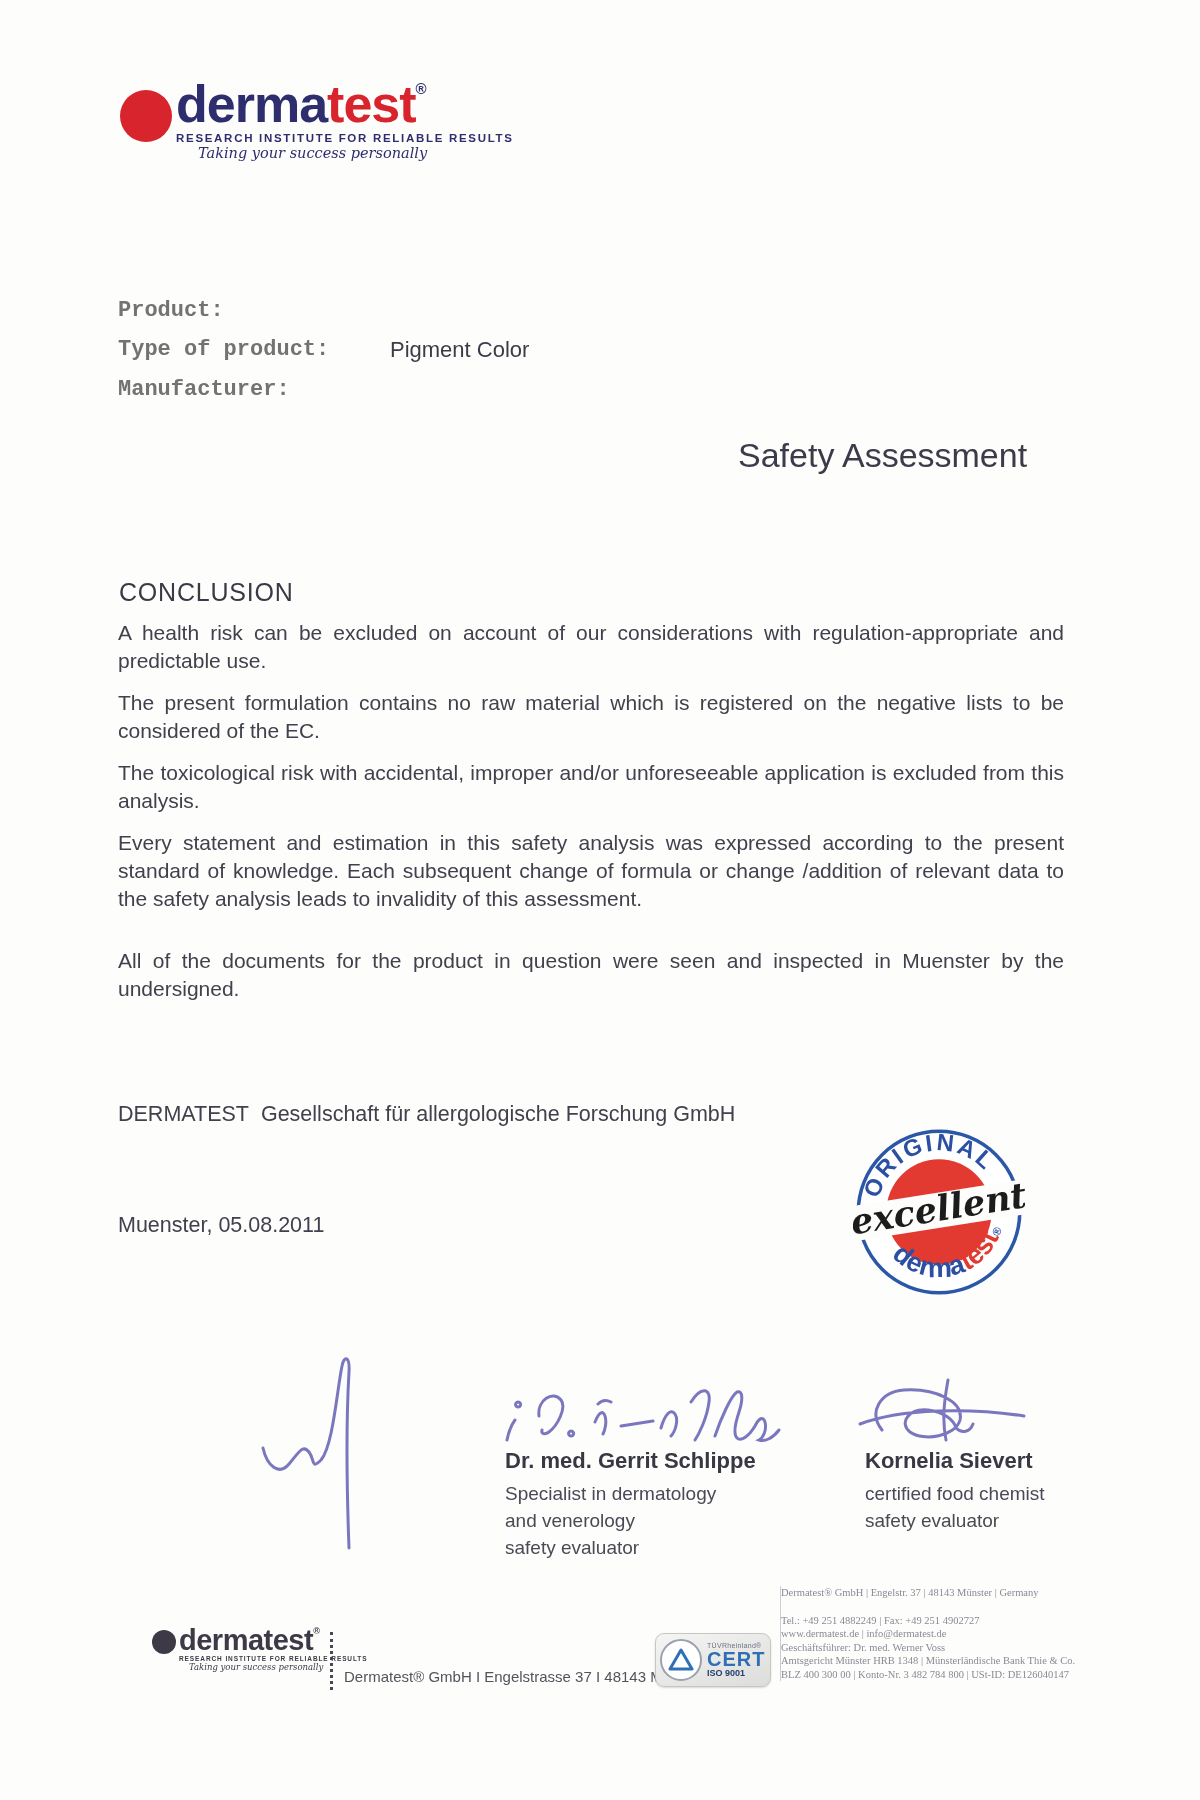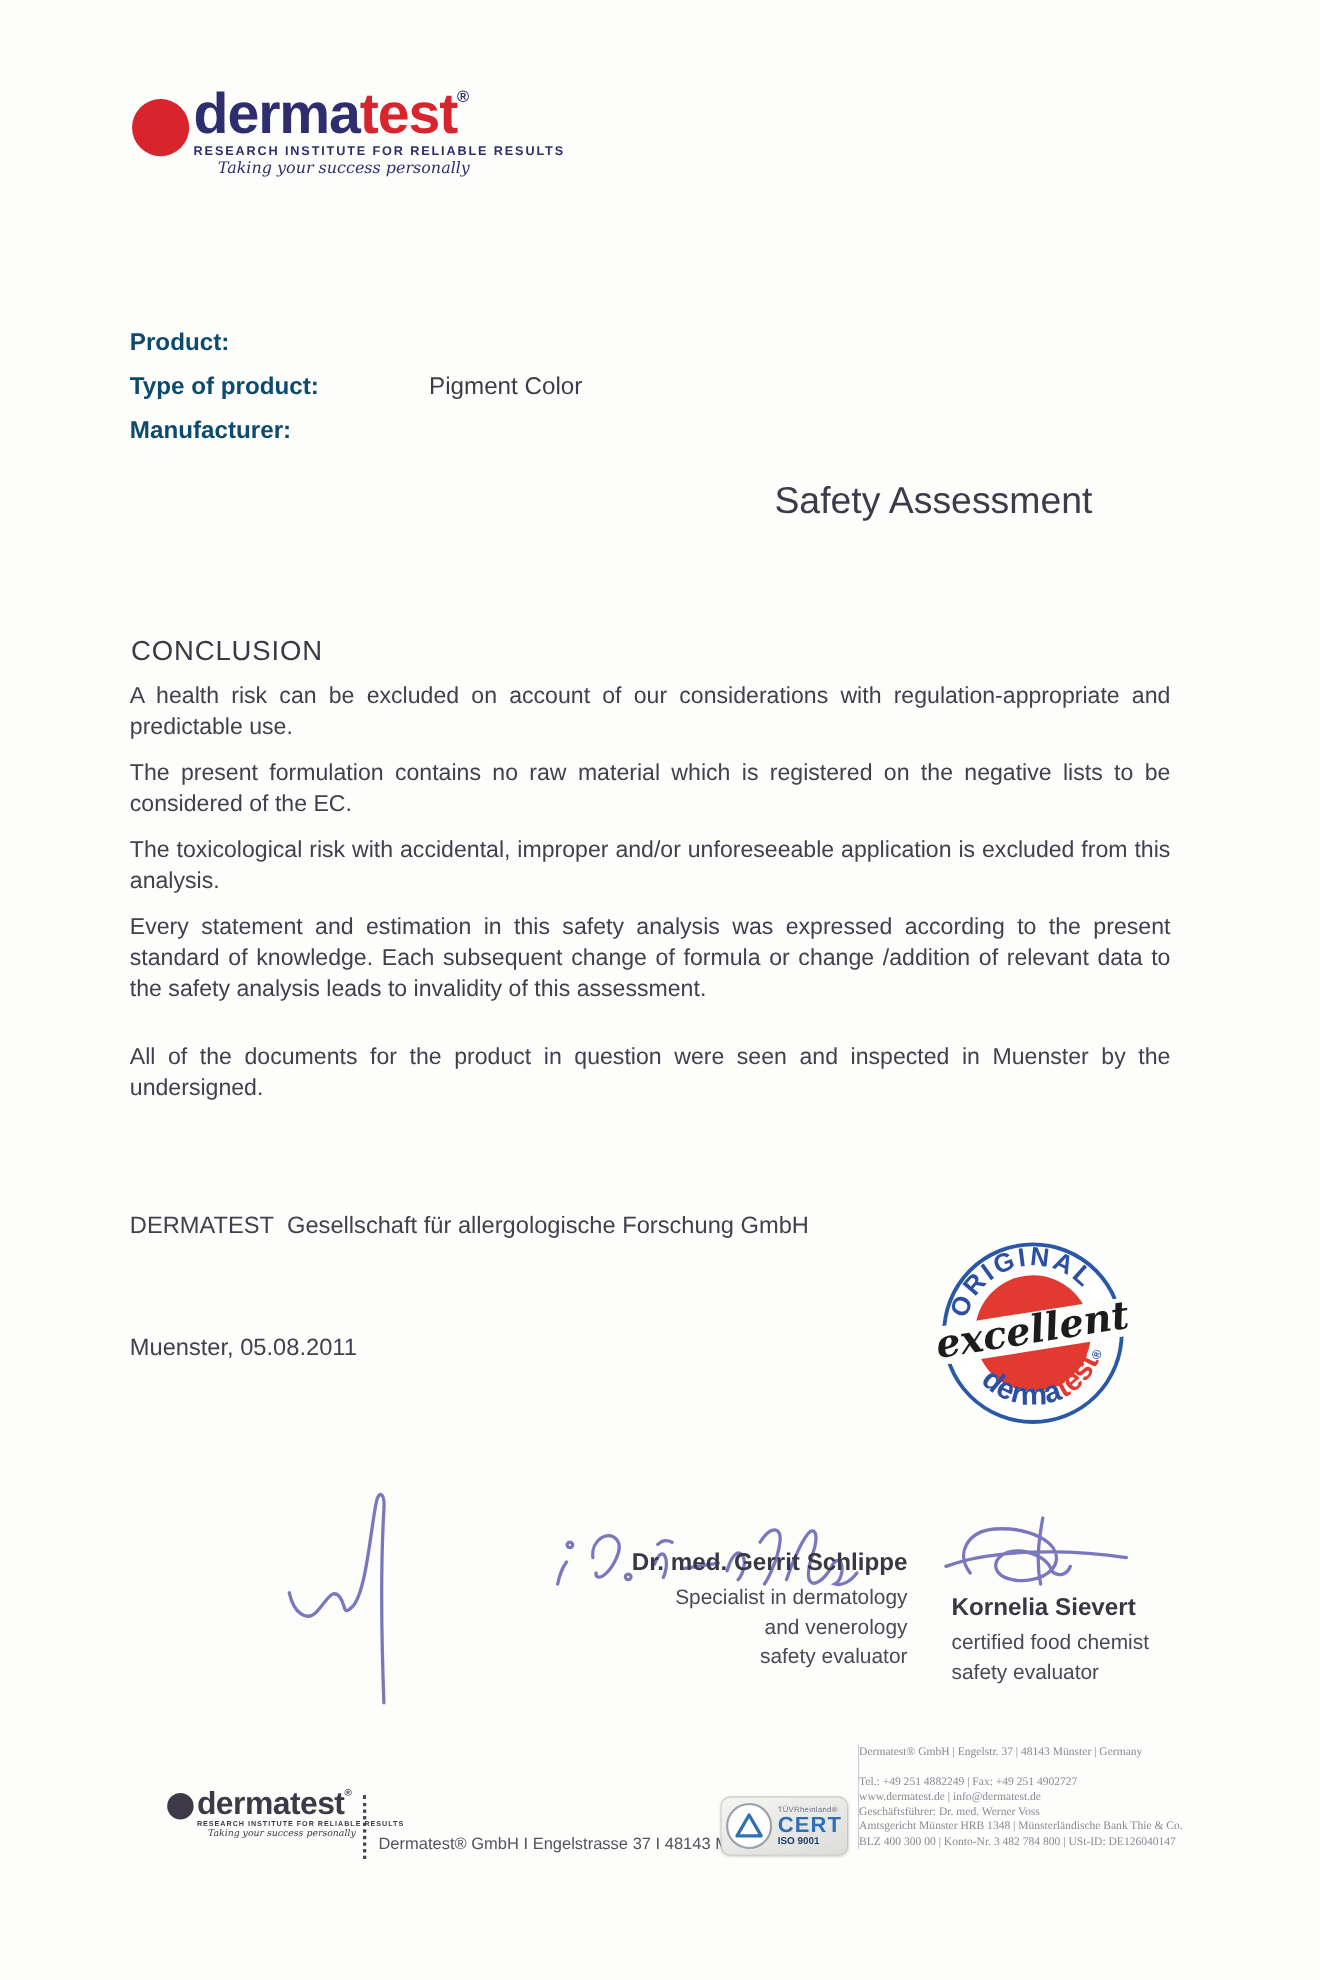--- a/index.html
+++ b/index.html
@@ -13,21 +13,21 @@
   
   .logo-circle { width:52px; height:52px; border-radius:50%; background:#d8242c; }
   .logo-word { font-weight:bold; font-size:52px; letter-spacing:-1px; line-height:1; }
   .logo-word .navy { color:#2e2d6e; }
   .logo-word .red { color:#d8242c; }
   .logo-reg { font-size:15px; color:#2e2d6e; vertical-align:28px; font-weight:bold; }
   .logo-sub { font-weight:bold; font-size:11.5px; color:#2e2d6e; letter-spacing:1.7px; }
   .logo-tag { font-style:italic; font-size:14.5px; color:#2e2d6e; font-family:"DejaVu Serif", serif; }
 
   
-  .prod-label { font-weight:bold; font-size:22px; color:#0c4a6e; }
+  .prod-label { font-weight:bold; font-size:22px; color:#737373;font-family:Liberation Mono, monospace; }
   .prod-value { font-size:22px; color:#3c3c48; }
 
   .doc-title { font-size:34px; color:#3b3b4a; }
 
   .concl-head { font-size:25px; letter-spacing:.8px; color:#3a3a46; }
   .body-copy { width:946px; }
   .body-copy p {
     font-size:21px; line-height:28px; text-align:justify;
     color:#41414d; margin-bottom:14px;
   }
@@ -96,21 +96,21 @@
     <div style="display:flex; margin-bottom:14px;">
       <div class="prod-label" style="width:272px;">Type of product:</div>
       <div class="prod-value">Pigment Color</div>
     </div>
     <div style="display:flex;">
       <div class="prod-label" style="width:272px;">Manufacturer:</div>
       <div class="prod-value"></div>
     </div>
   </div>
 
-  <div class="abs doc-title" style="left:704px; top:436px;">Safety Assessment</div>
+  <div class="abs doc-title" style="left:738px; top:436px;">Safety Assessment</div>
 
   <div class="abs concl-head" style="left:119px; top:578px;">CONCLUSION</div>
 
   <div class="abs body-copy" style="left:118px; top:619px;">
     <p>A health risk can be excluded on account of our considerations with regulation-appropriate and predictable use.</p>
     <p>The present formulation contains no raw material which is registered on the negative lists to be considered of the EC.</p>
     <p>The toxicological risk with accidental, improper and/or unforeseeable application is excluded from this analysis.</p>
     <p>Every statement and estimation in this safety analysis was expressed according to the present standard of knowledge. Each subsequent change of formula or change /addition of relevant data to the safety analysis leads to invalidity of this assessment.</p>
     <p class="gap-before">All of the documents for the product in question were seen and inspected in Muenster by the undersigned.</p>
   </div>
@@ -160,21 +160,21 @@
              M 260,48 C 264,40 268,38 270,44 C 272,52 268,60 264,62 C 270,64 278,60 284,52" fill="none" stroke="#6b68b8" stroke-width="3" stroke-linecap="round" opacity=".9"></path>
   </svg>
 
   <svg class="abs ink" style="left:852px; top:1368px;" width="182" height="102" viewBox="0 0 182 102">
     <path d="M 30,62 C 16,44 28,24 52,22 C 84,20 112,34 108,52 C 104,68 72,74 58,64 C 46,54 58,40 76,42 C 92,44 102,52 104,60 C 110,66 118,64 121,56
              M 8,56 C 50,40 120,40 172,48
              M 96,12 C 92,34 90,52 94,72" fill="none" stroke="#6b68b8" stroke-width="3" stroke-linecap="round" opacity=".9"></path>
   </svg>
 
 
-  <div class="abs" style="left:505px; top:1407px; width:320px;text-align:right;">
+  <div class="abs" style="left:505px; top:1448px; width:320px;">
     <div class="sig-name">Dr. med. Gerrit Schlippe</div>
     <div class="sig-line">Specialist in dermatology</div>
     <div class="sig-line">and venerology</div>
     <div class="sig-line">safety evaluator</div>
   </div>
 
   <div class="abs" style="left:865px; top:1448px; width:280px;">
     <div class="sig-name">Kornelia Sievert</div>
     <div class="sig-line">certified food chemist</div>
     <div class="sig-line">safety evaluator</div>

